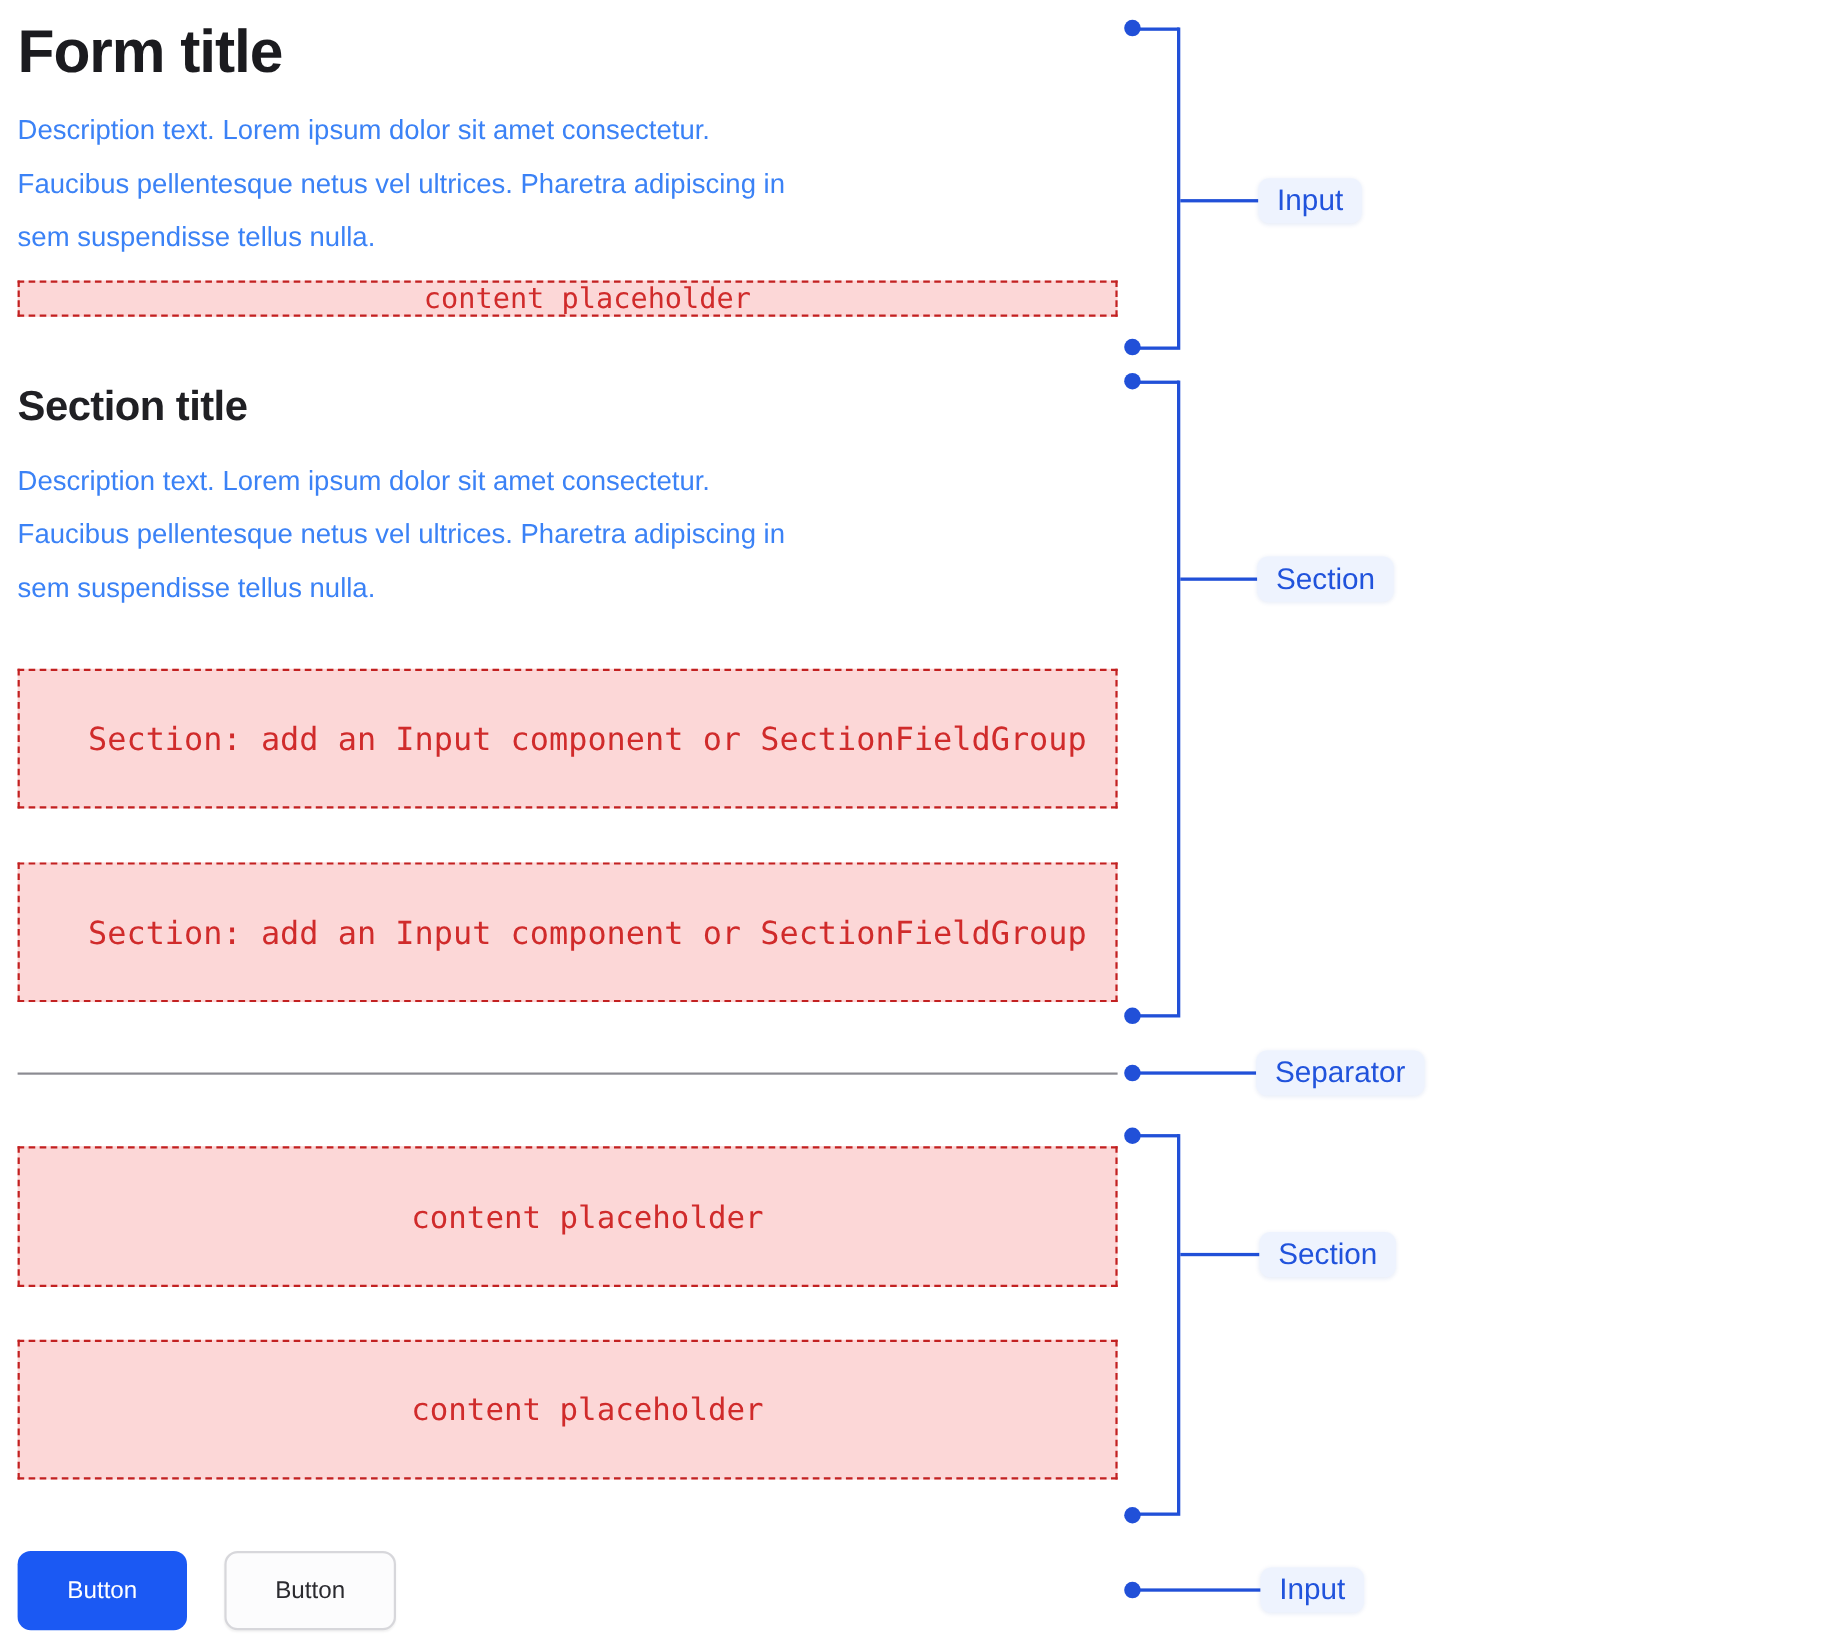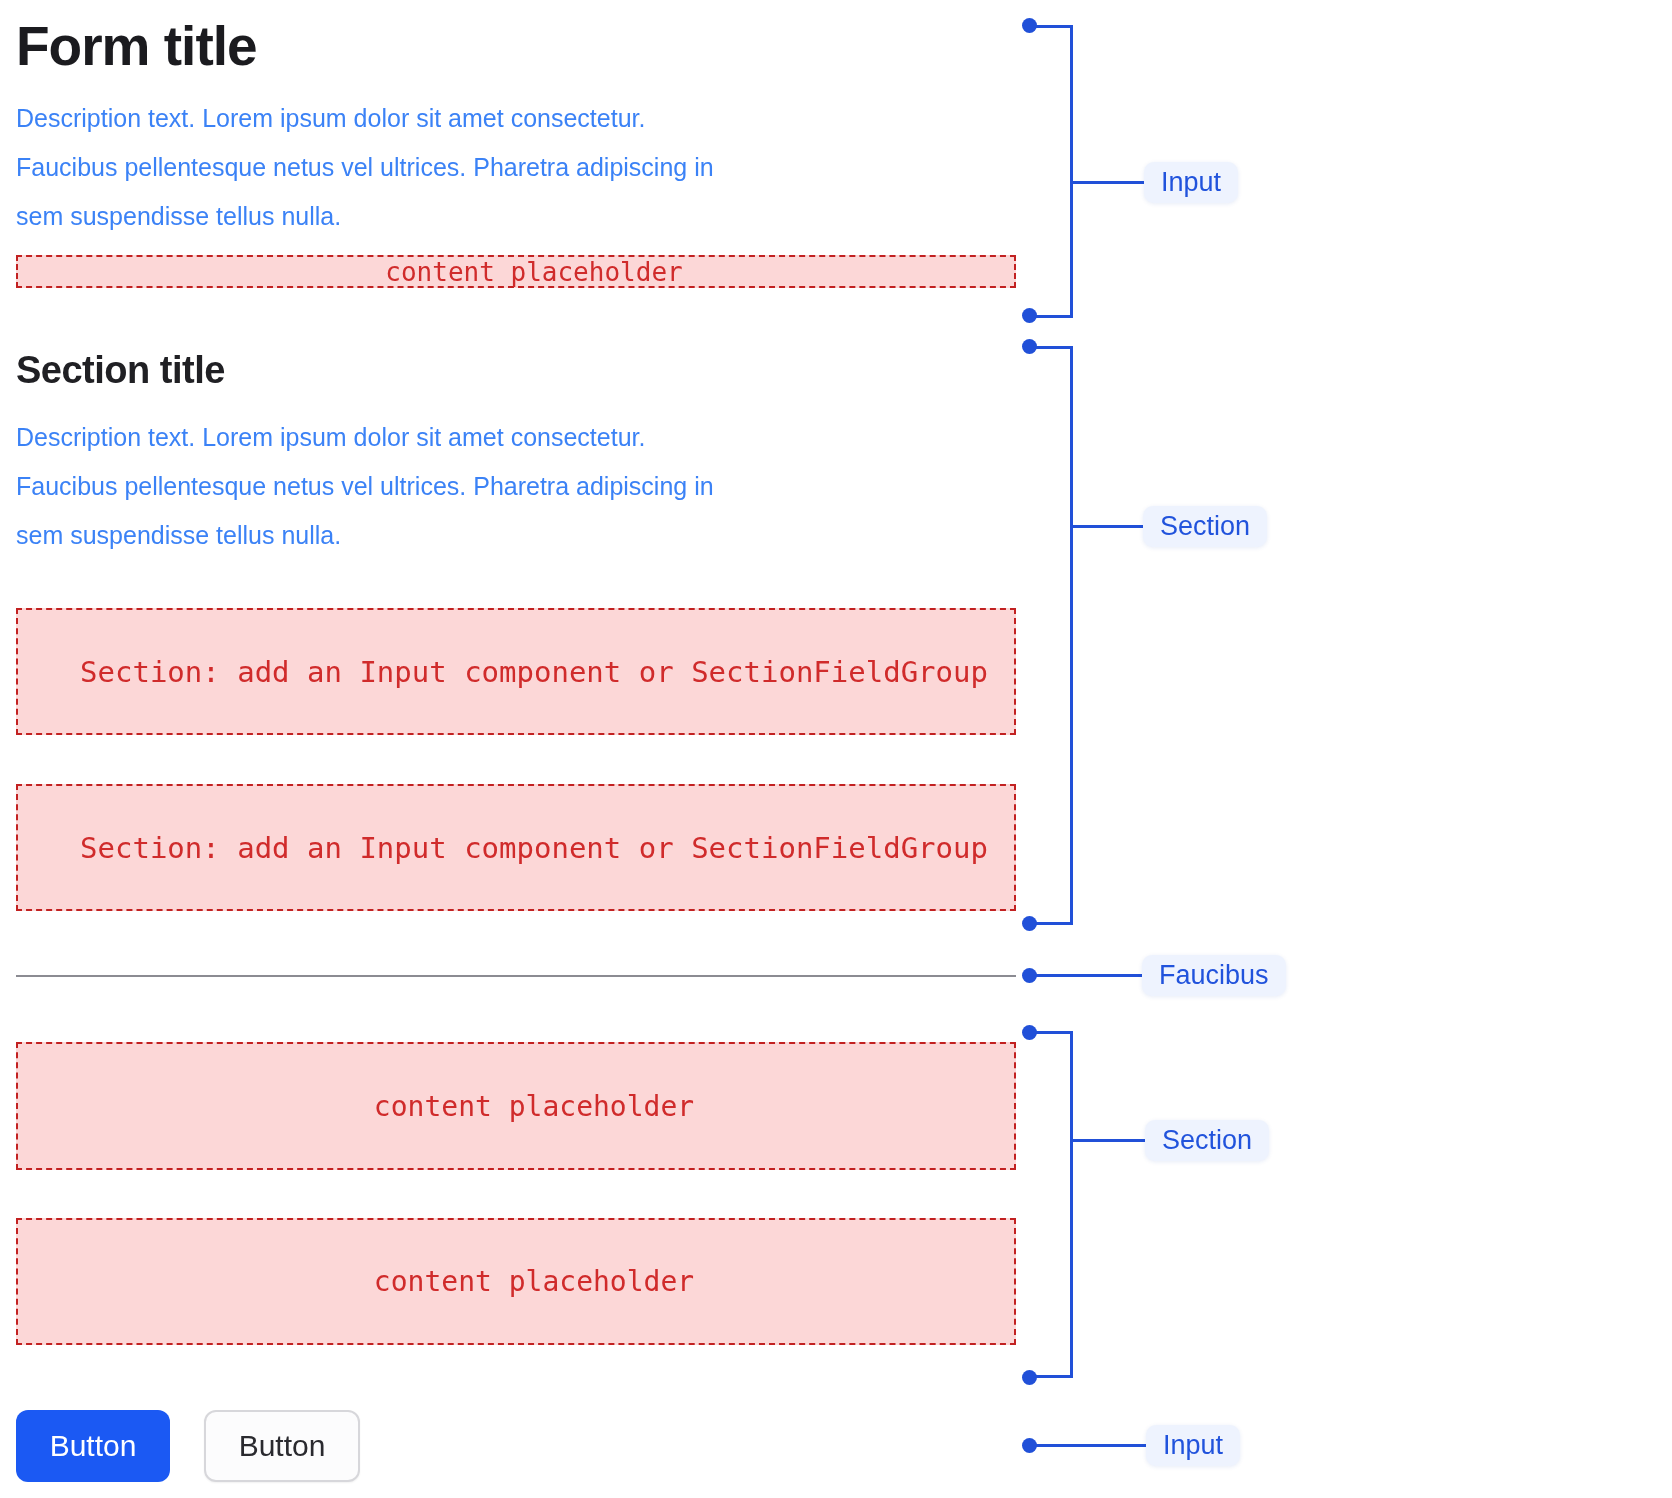--- a/index.html
+++ b/index.html
@@ -49,21 +49,21 @@
   .separator {
     position:absolute; left:16px; top:975px; width:1000px; height:2px;
     background:var(--separator,#8b8b92);
   }
 
   .btn {
     position:absolute; top:1410px; height:72px;
     border-radius:12px; box-sizing:border-box;
     display:flex; align-items:center; justify-content:center;
     font-family:"Liberation Sans", sans-serif;
-    font-size:30px; cursor:pointer; border:none;
+    font-size:22px; cursor:pointer; border:none;
   }
   #btn-primary {
     left:16px; width:154px;
     background:var(--primary-button-bg,#1b59f3); color:#ffffff;
   }
   #btn-secondary {
     left:204px; width:156px;
     background:#fcfcfd; color:#2a2a2f;
     border:2px solid #d7d7db;
     box-shadow:0 1px 2px rgba(0,0,0,0.06);
@@ -126,21 +126,21 @@
     <div class="aline" style="left:1070px; top:346px; width:3px;  height:579px;"></div>
     <div class="aline" style="left:1036px; top:922px; width:34px; height:3px;"></div>
     <div class="dot" style="left:1022px; top:916px;"></div>
     <div class="aline" style="left:1073px; top:525px; width:70px; height:3px;"></div>
     <div class="alabel" style="left:1143px; top:506px;">Section</div>
   </div>
 
   <div>
     <div class="dot" style="left:1022px; top:968px;"></div>
     <div class="aline" style="left:1036px; top:974px; width:106px; height:3px;"></div>
-    <div class="alabel" style="left:1142px; top:955px;">Faucibus</div>
+    <div class="alabel" style="left:1142px; top:955px;">Separator</div>
   </div>
 
   <div>
     <div class="dot" style="left:1022px; top:1025px;"></div>
     <div class="aline" style="left:1034px; top:1031px; width:38px; height:3px;"></div>
     <div class="aline" style="left:1070px; top:1031px; width:3px;  height:347px;"></div>
     <div class="aline" style="left:1036px; top:1375px; width:34px; height:3px;"></div>
     <div class="dot" style="left:1022px; top:1370px;"></div>
     <div class="aline" style="left:1073px; top:1139px; width:72px; height:3px;"></div>
     <div class="alabel" style="left:1145px; top:1120px;">Section</div>

